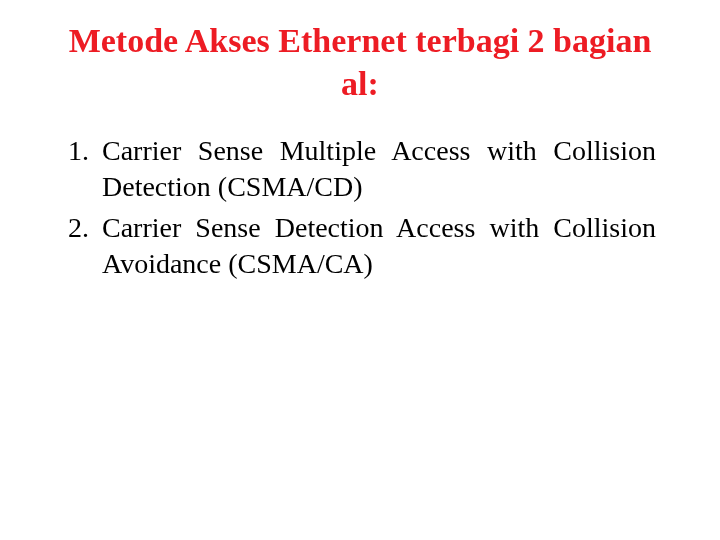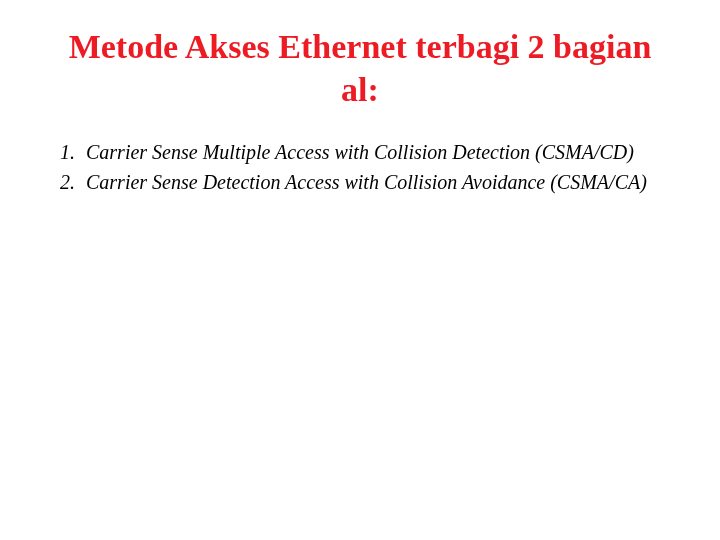--- a/index.html
+++ b/index.html
@@ -16,27 +16,26 @@
     height: 540px;
     box-sizing: border-box;
     padding: 20px 48px 0 48px;
   }
   .title {
     font-size: 34px;
     font-weight: bold;
     text-align: center;
     color: #ed1c24;
     line-height: 1.25;
-    margin: 6px 0 28px 0;
+    margin: 0 0 28px 0;
   }
   .list {
-    margin: 0;
+    margin: 16px;
     padding: 0 0 0 32px;
-    font-size: 20px;
-    font-style: italic;
+    font-size: 28px;
     line-height: 1.3;
   }
   .list li {
     text-align: justify;
     margin: 0 0 4px 0;
     padding-left: 6px;
   }
 </style>
 </head>
 <body>

